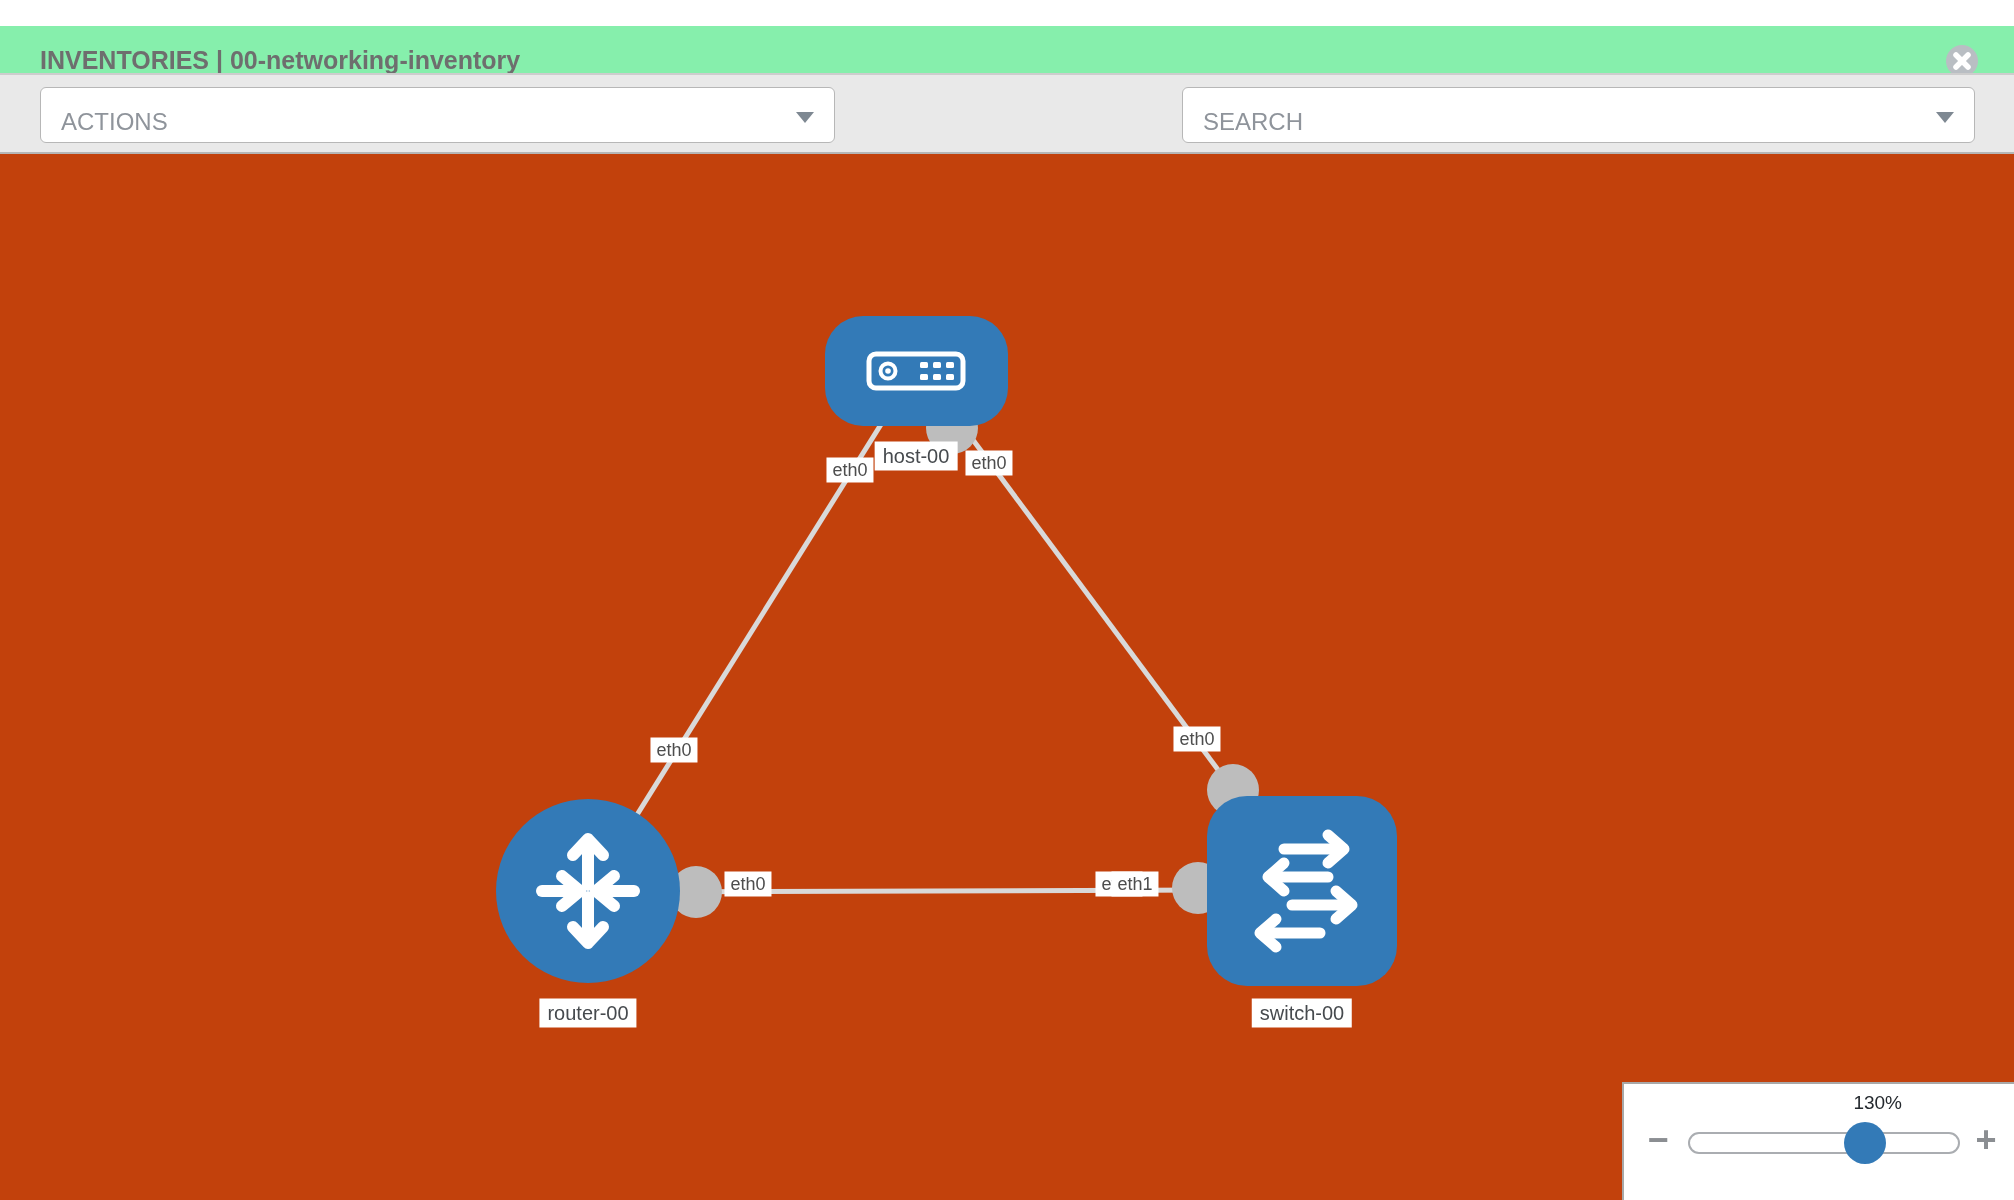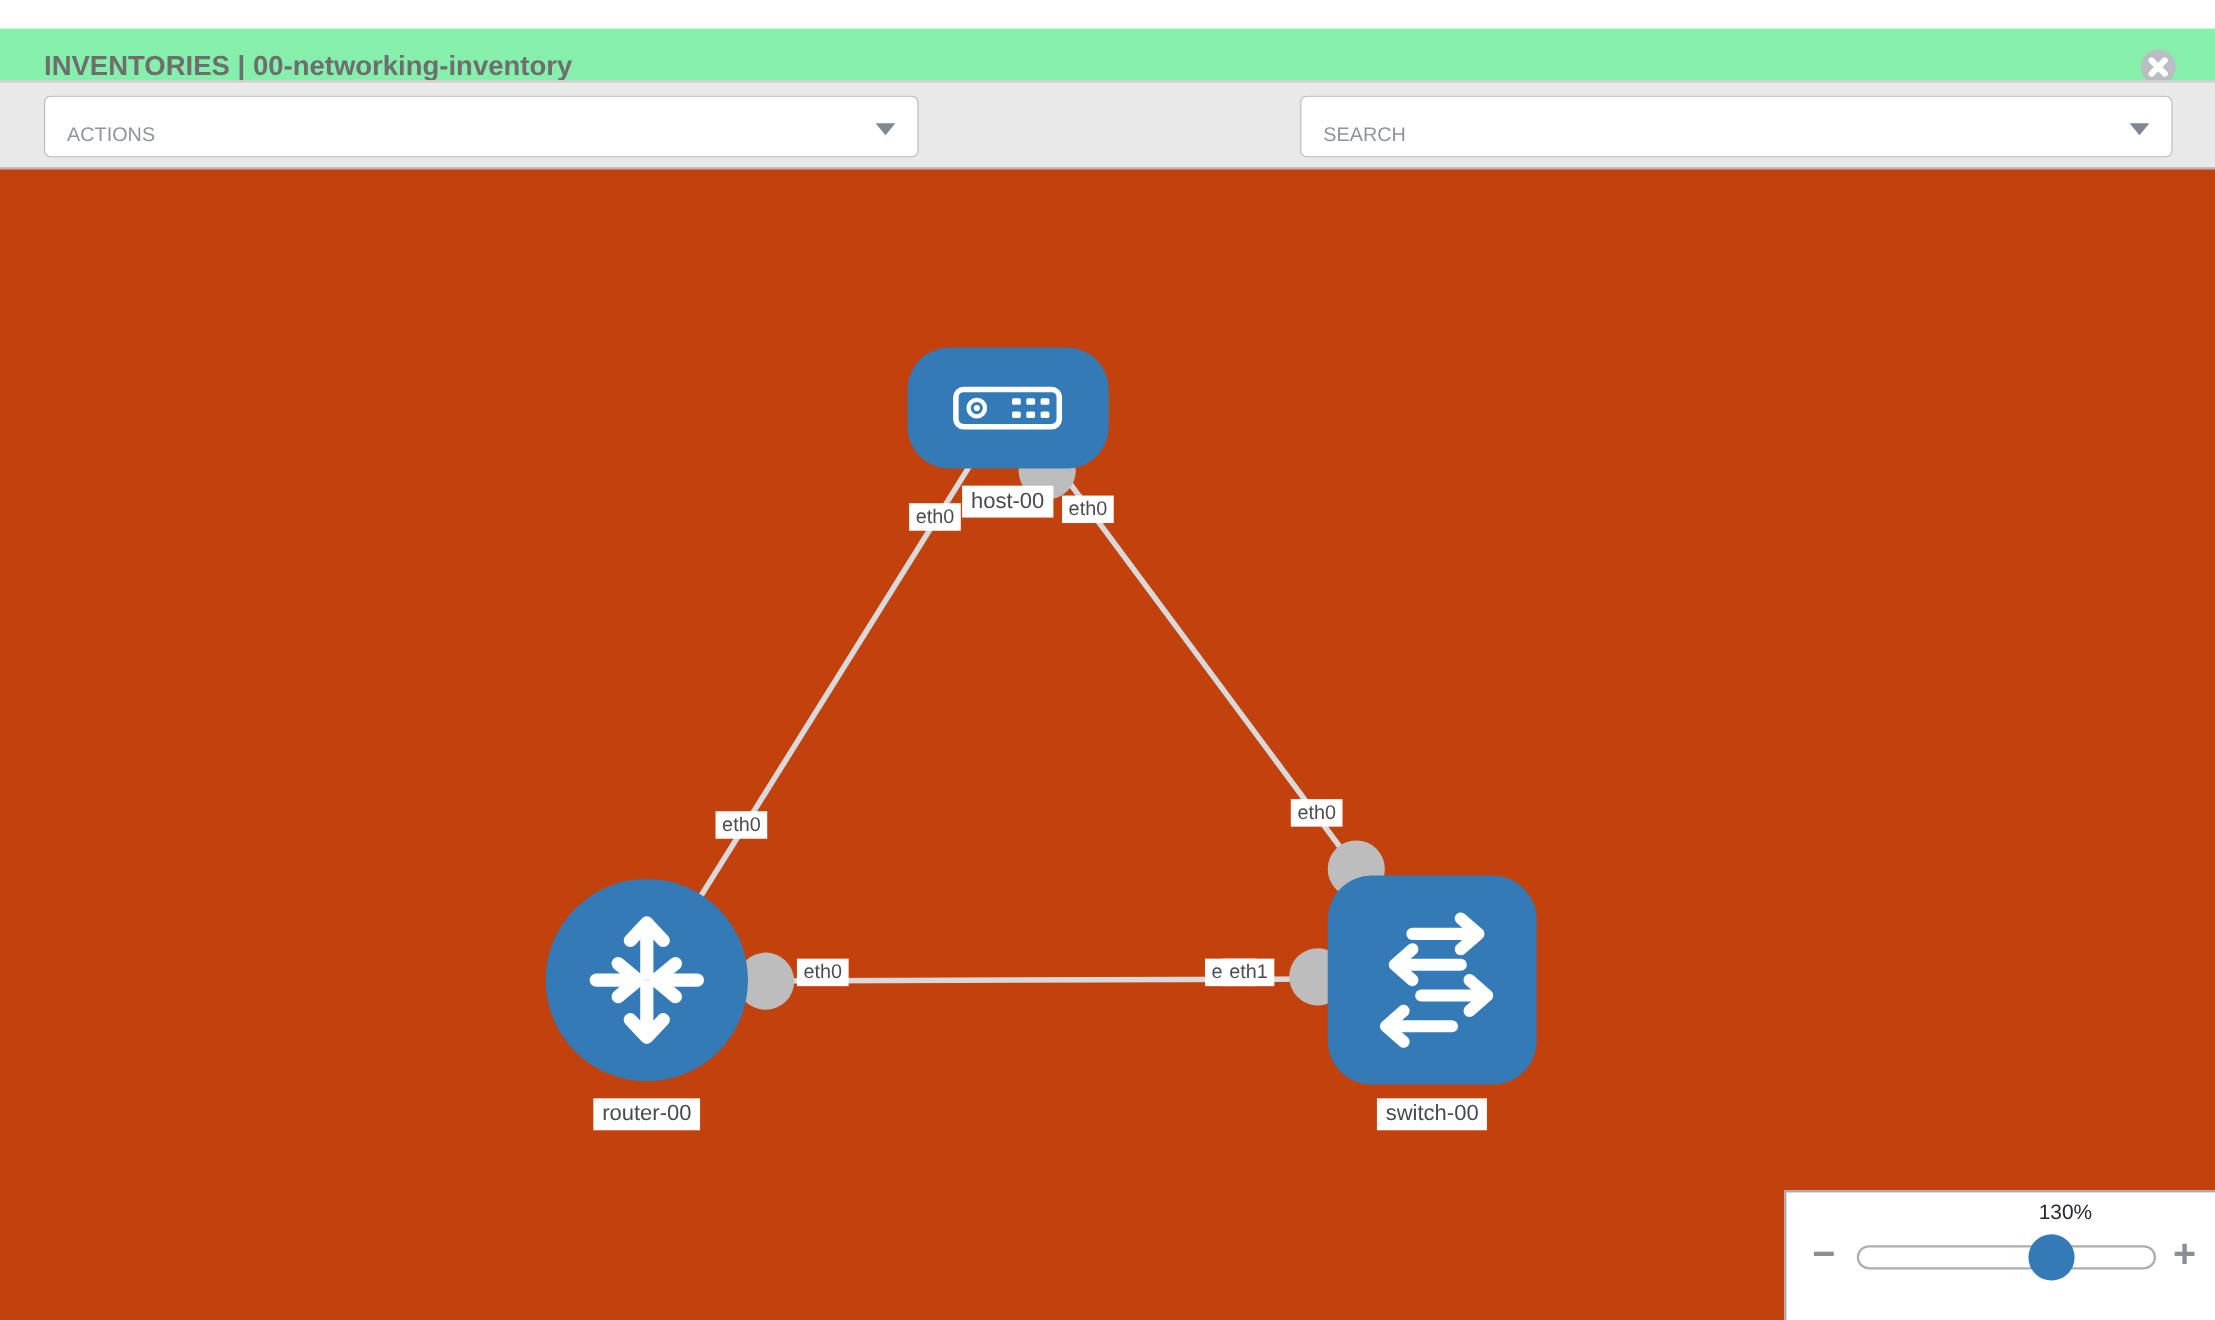--- a/index.html
+++ b/index.html
@@ -11,21 +11,21 @@
   .hdr { position:absolute; left:0; top:0; width:2014px; height:88px; background:#86efac;margin-top:26px; }
   .hdr h1 { position:absolute; left:40px; top:20px; font-size:25px; font-weight:bold; color:#6e6e6e; }
   .close-btn { position:absolute; left:1945px; top:18px; width:34px; height:34px; border:none;
                background:transparent; cursor:pointer; }
 
   
   .tbar { position:absolute; left:0; top:73px; width:2014px; height:81px; background:#e9e9e9;
           border-top:2px solid #cdcdcd; border-bottom:2px solid #b6b6b6; }
   .dd { position:absolute; top:12px; height:56px; background:#fff; border:1px solid #b7b7b7;
         border-radius:6px; display:flex; align-items:center; padding:0 20px; cursor:pointer; }
-  .dd span.txt { font-size:18px; color:#8f949b;margin-top:14px; }
+  .dd span.txt { font-size:24px; color:#8f949b;margin-top:14px; }
   .dd .caret { position:absolute; right:20px; top:24px; width:0; height:0;
                border-left:9px solid transparent; border-right:9px solid transparent;
                border-top:11px solid #7e8892; }
   .dd-actions { left:40px; width:795px; }
   .dd-search  { left:1182px; width:793px; }
   .tool-btn { position:absolute; top:95px; width:44px; height:44px; border:none; background:transparent;
               cursor:pointer; padding:0; }
   .tool-wrench { left:1044px; }
   .tool-key    { left:1112px; }
 

